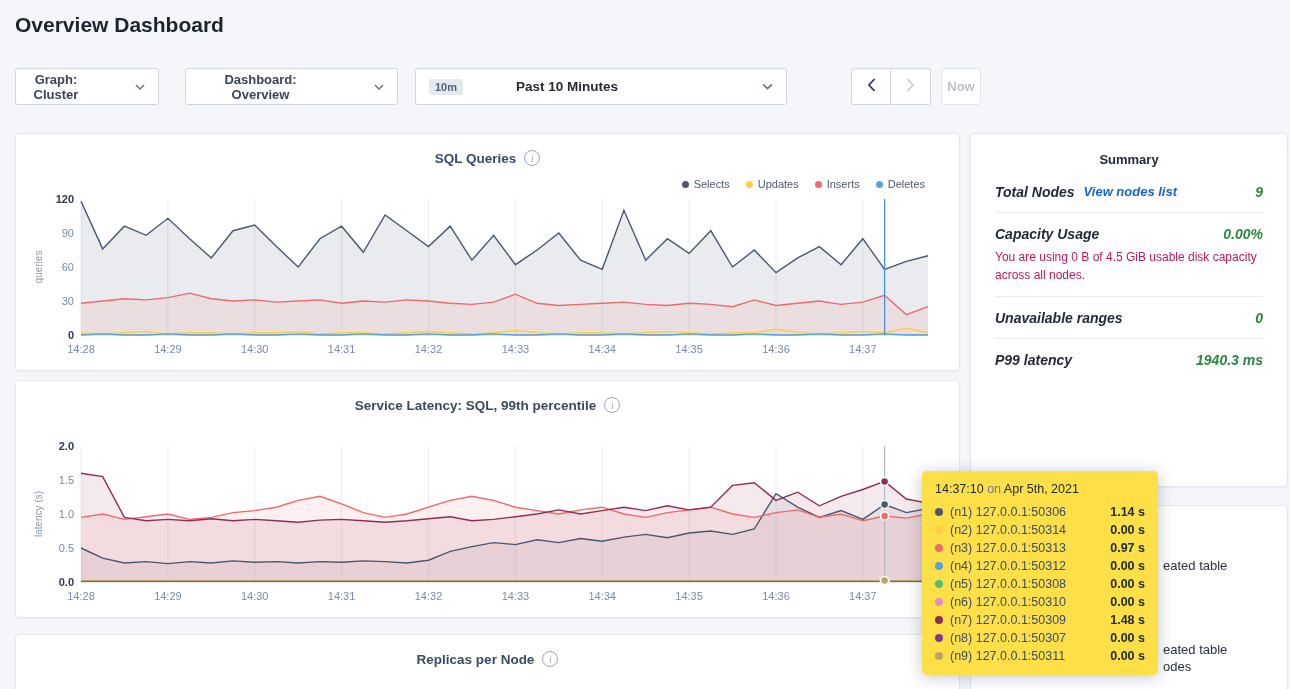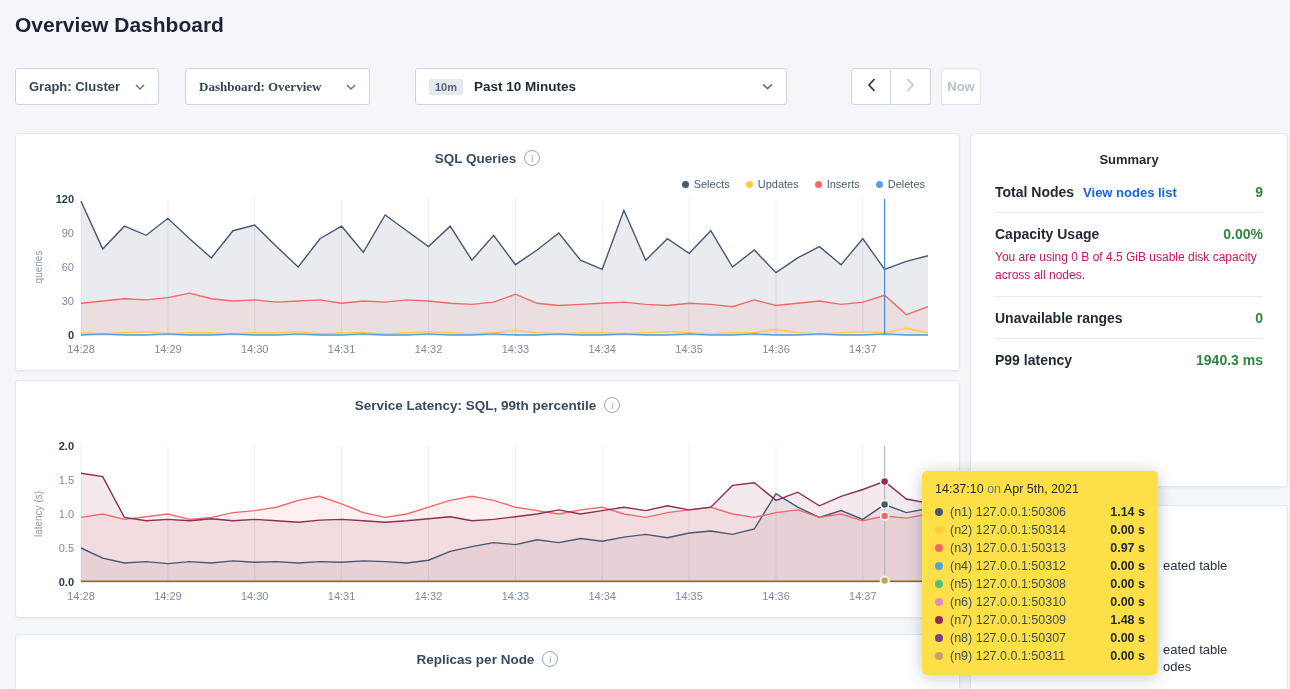--- a/index.html
+++ b/index.html
@@ -9,24 +9,24 @@
     background:#f4f6fa; color:#242a35;
     font-family:"Liberation Sans", sans-serif;
     --green:#2c873f; --link:#1565d8;
   }
   h1.page-title { position:absolute; left:15px; top:13px; font-size:21px; font-weight:700; color:#1c2331; }
 
   
   .tb-btn {
     position:absolute; top:68px; height:37px; background:#fff;
     border:1px solid #cfd6e0; border-radius:3px; display:flex; align-items:center;
-    padding:0 13px; font-family:inherit; font-size:13px; font-weight:700; color:#394455; cursor:pointer;
+    padding:0 13px; font-family:inherit; font-size:13px; font-weight:700; color:#394455; cursor:pointer;gap:42px;
   }
   .dd1 { left:15px; width:144px; }
-  .dd2 { left:185px; width:185px;font-family:Liberation Serif, serif; }
+  .dd2 { left:185px; width:213px; }
   .chev { margin-left:auto; padding-left:10px; display:flex; align-items:center; }
   .time-sel { left:415px; width:372px; }
   .time-badge { background:#e4e8ef; color:#56647a; font-size:11px; font-weight:700; border-radius:2px; padding:2px 6px; margin-right:11px; }
   .time-label { font-size:13.5px; color:#242a35; }
   .nav-group { position:absolute; left:851px; top:68px; display:flex; }
   .nav-group button {
     width:40px; height:37px; background:#fff; border:1px solid #cfd6e0; cursor:pointer;
     display:flex; align-items:center; justify-content:center;
   }
   .nav-group button:first-child { border-radius:3px 0 0 3px; }
@@ -51,21 +51,21 @@
   .legend { position:absolute; top:44px; right:34px; display:flex; gap:16px; }
   .lg-item { display:flex; align-items:center; gap:5px; font-size:11px; color:#4c5a70; cursor:pointer; }
   .lg-dot { width:7px; height:7px; border-radius:50%; }
   svg.plot { position:absolute; left:15px; top:57px; }
 
   
   .sum-title { text-align:center; font-size:13px; font-weight:700; padding:18px 0 4px; }
   .sum-body { padding:0 24px; }
   .sum-row { padding:13px 0 12px; border-bottom:1px solid #e8ecf2; }
   .sum-row:last-child { border-bottom:none; }
-  .sum-line { display:flex; align-items:center; gap:9px; font-size:14px; font-weight:700; color:#242a35; }
+  .sum-line { display:flex; align-items:flex-start; gap:9px; font-size:14px; font-weight:700; color:#242a35;font-style:italic; }
   .sum-link { color:var(--link); font-size:13px; text-decoration:none; cursor:pointer; }
   .sum-value { margin-left:auto; color:var(--green); font-size:14px; font-weight:700; }
   .sum-sub { font-size:12px; color:#be185d; font-weight:400; line-height:1.5; margin-top:6px; }
 
   
   .tooltip {
     position:absolute; left:922px; top:471px; width:236px; z-index:10;
     background:#fde047; border-radius:5px; box-shadow:0 2px 16px rgba(40,50,70,0.28); padding:11px 13px 10px;
   }
   .tt-head { font-size:12.5px; margin-bottom:7px; color:#242a35; }

